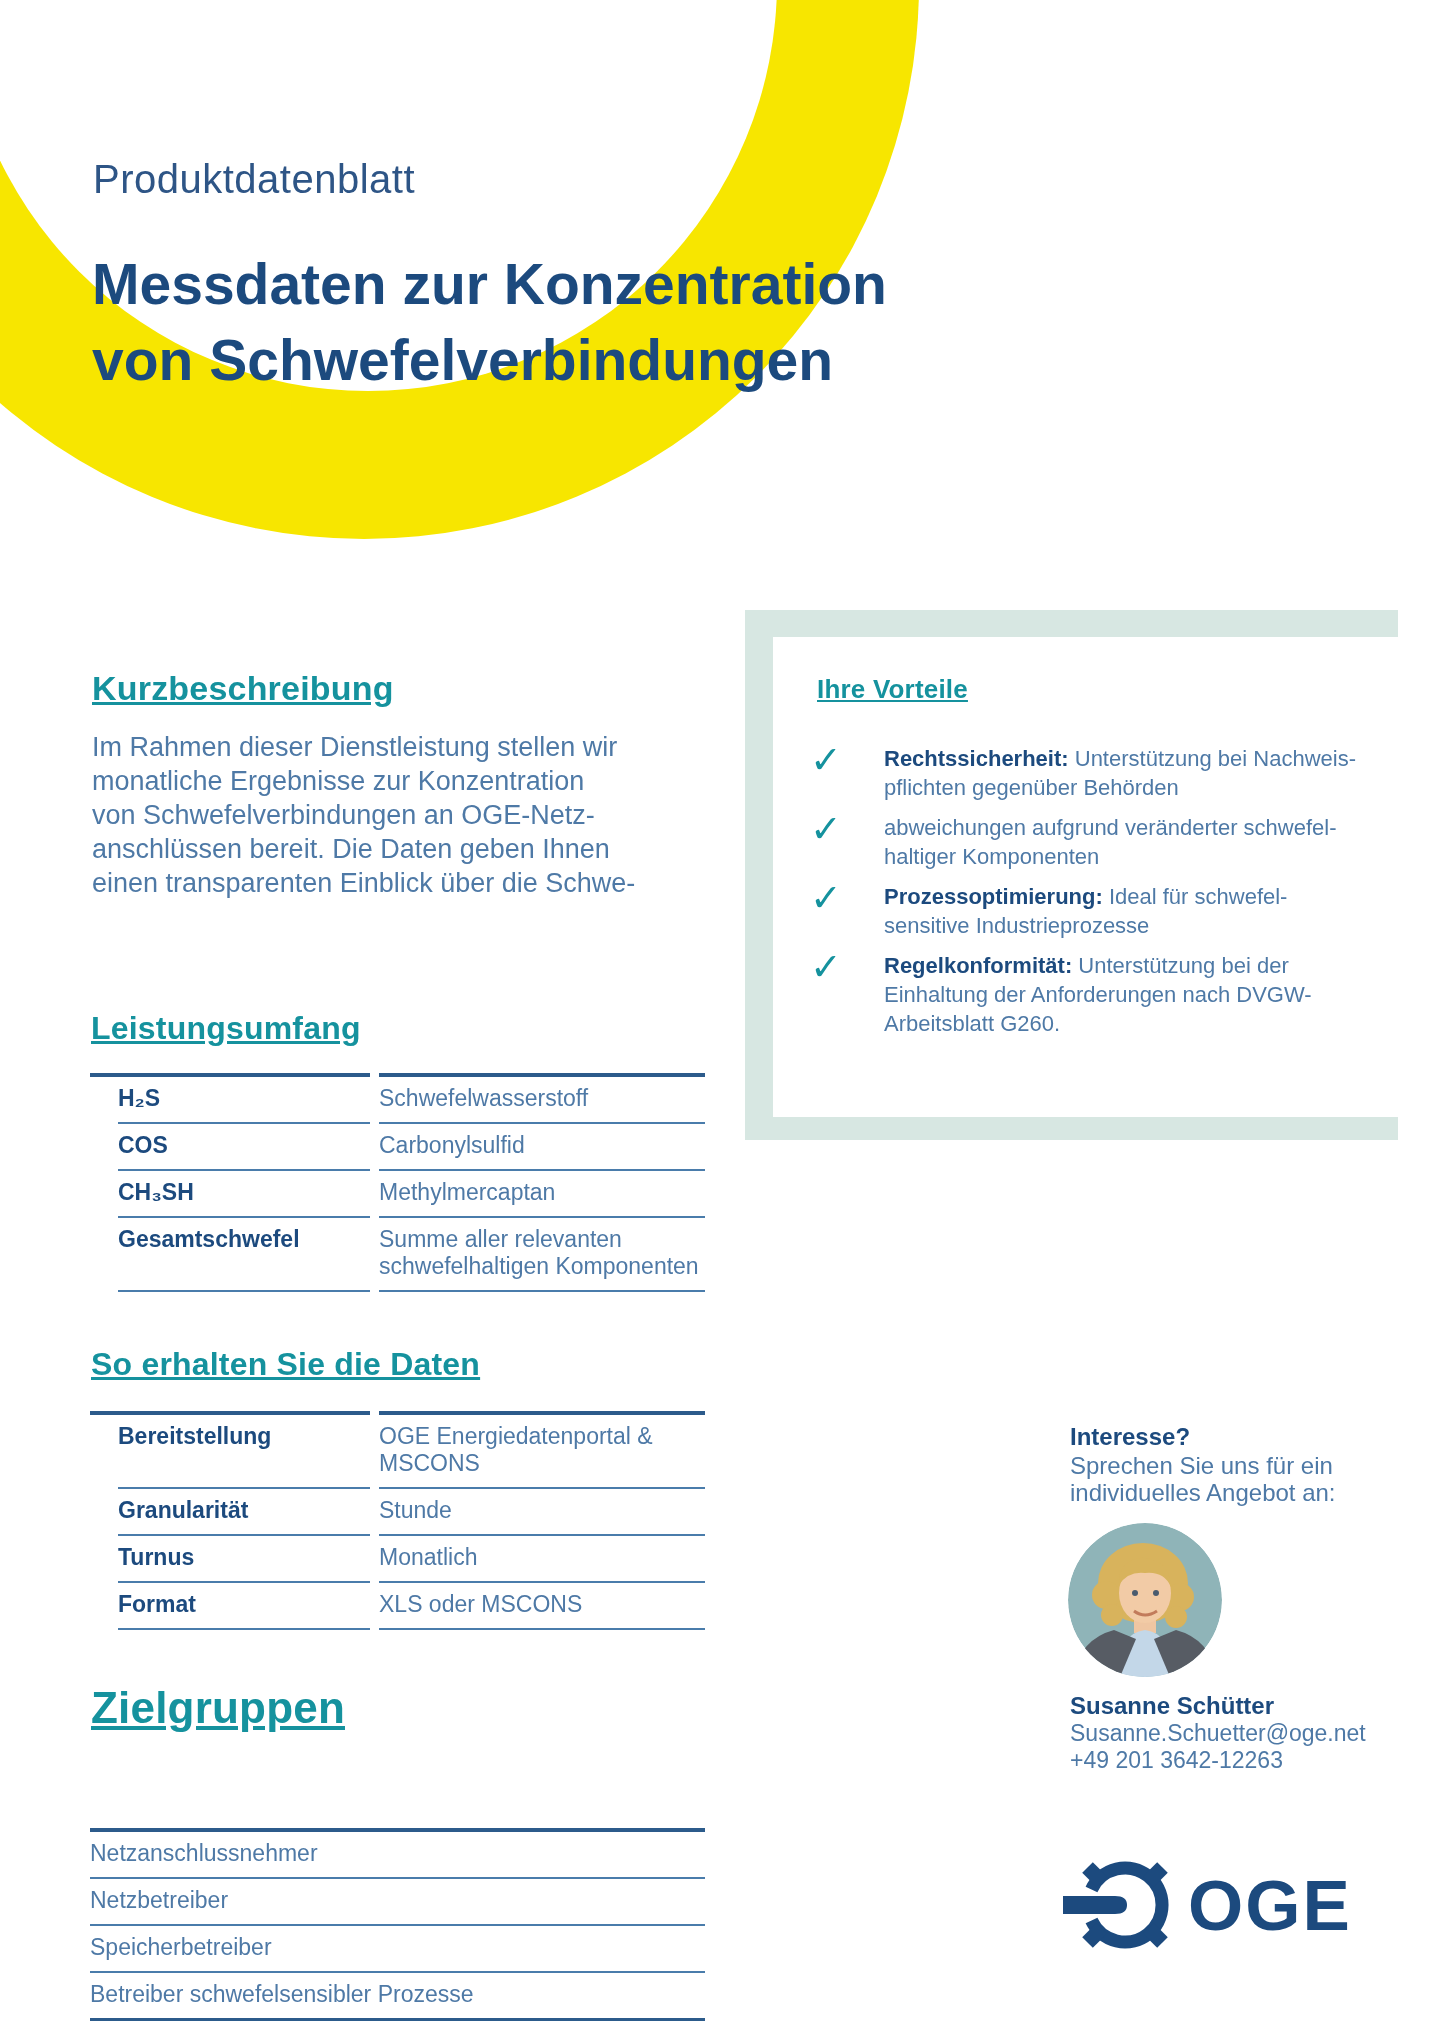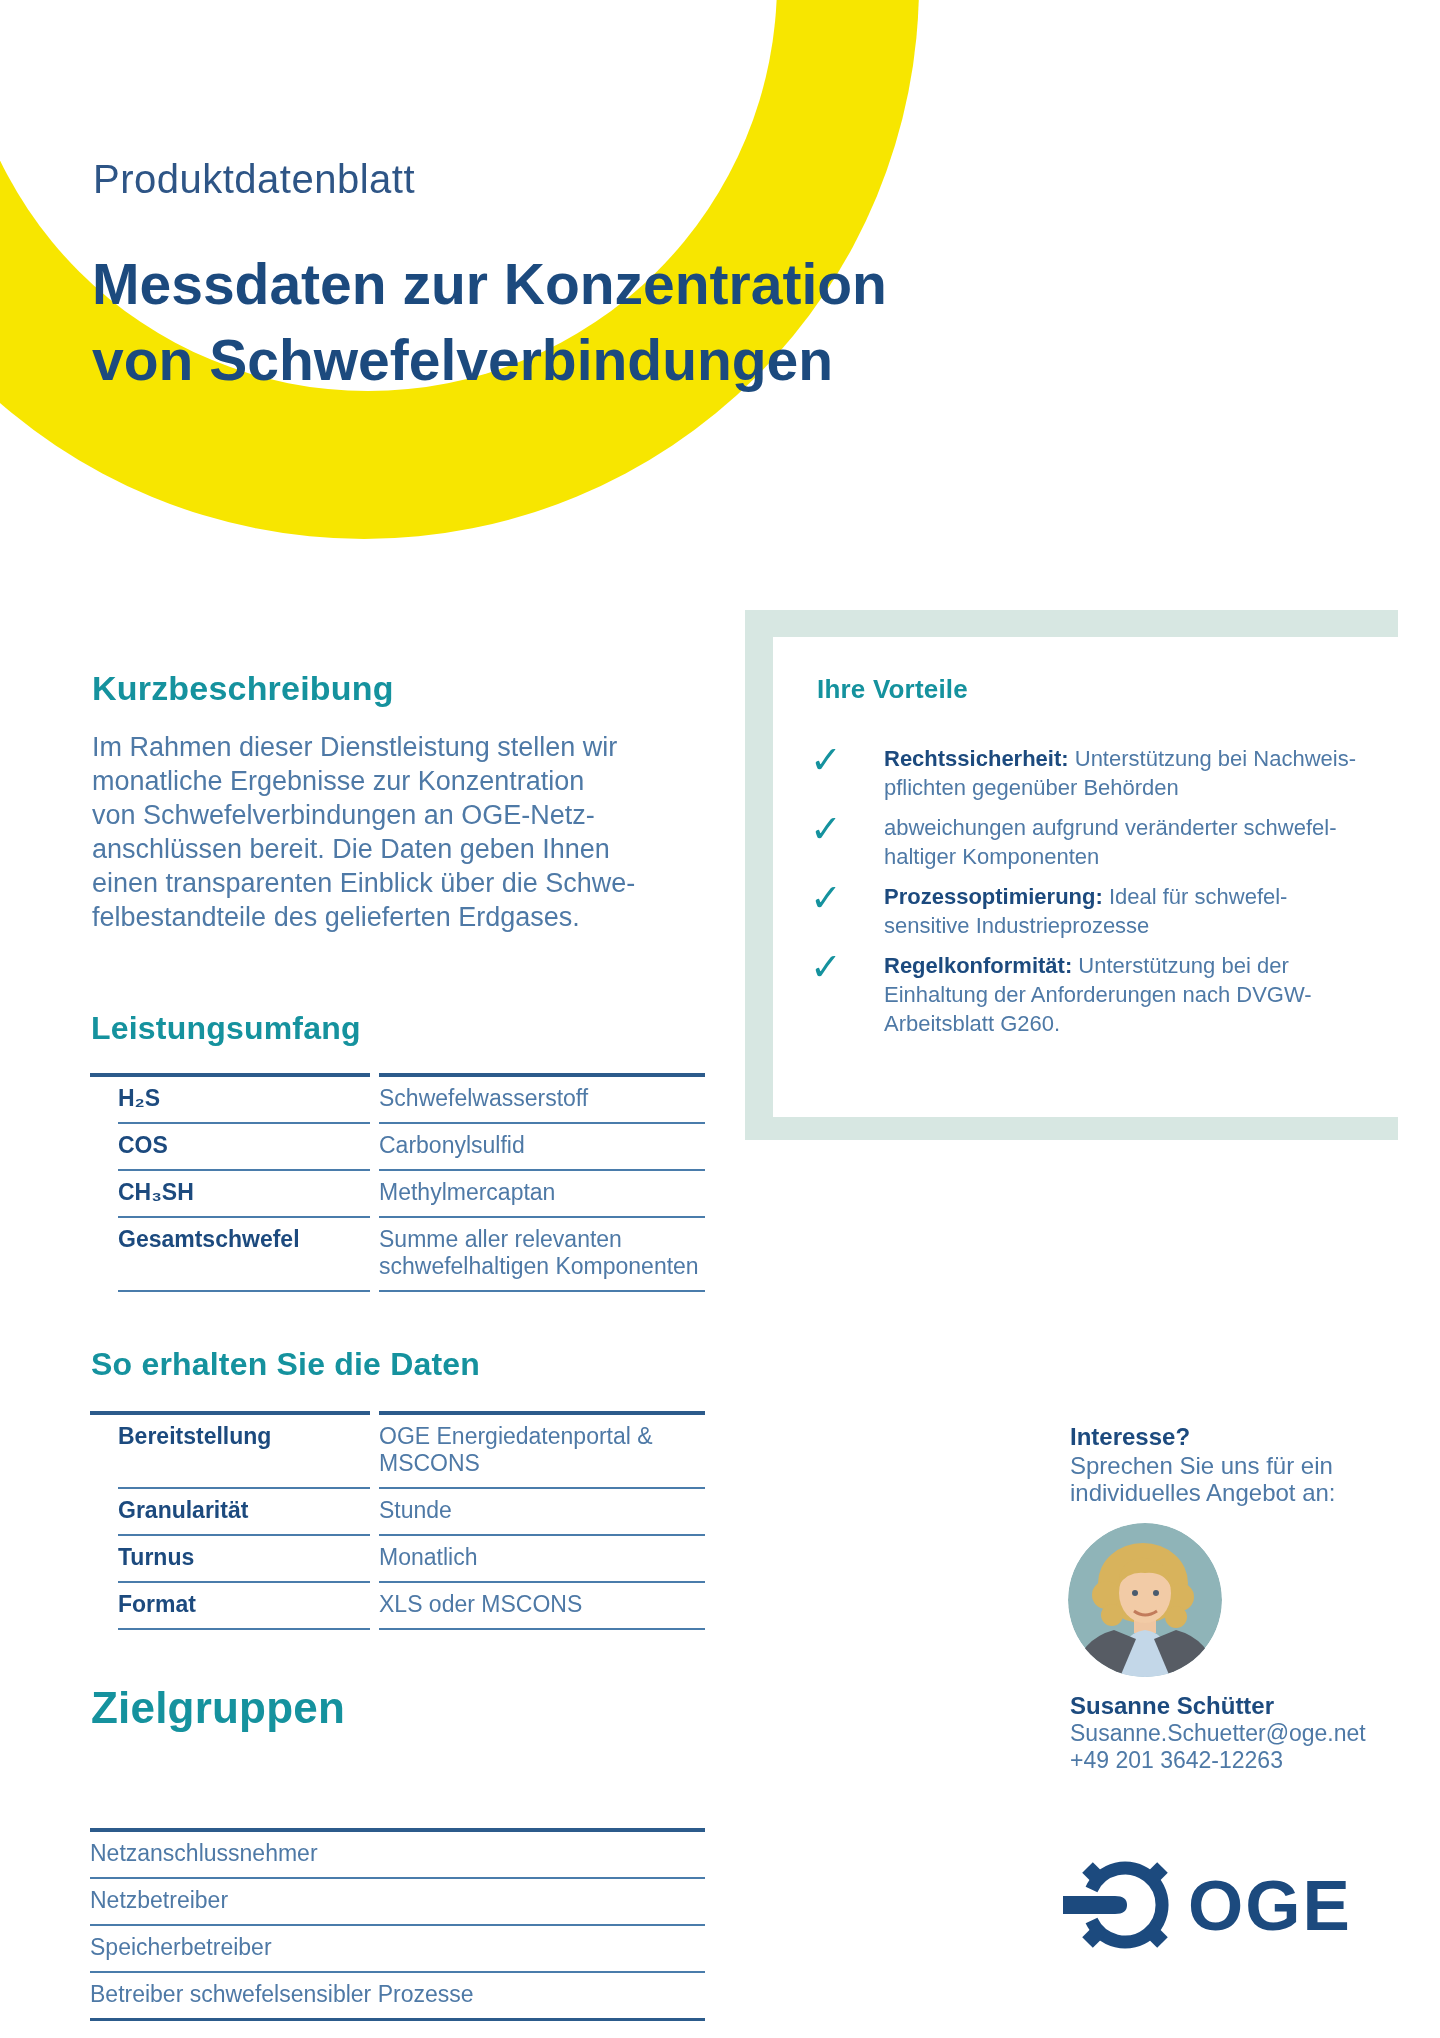--- a/index.html
+++ b/index.html
@@ -7,21 +7,21 @@
     --mint:#D7E7E2; --rule-thin:#4A7CAB; --rule-thick:#2C5B8B; --avatar-bg:#8FB4B8;
   }
   *{margin:0;padding:0;box-sizing:border-box;}
   html,body{background:#ffffff;}
   body{font-family:"Liberation Sans","DejaVu Sans",sans-serif;}
   .page{position:relative;width:1440px;height:2026px;margin:0 auto;background:#fff;overflow:hidden;}
   .abs{position:absolute;}
   .ring-svg{left:0;top:0;z-index:0;pointer-events:none;}
   .eyebrow{left:93px;top:157px;font-size:40px;line-height:44px;color:#2E5586;letter-spacing:.5px;z-index:2;}
   .title{left:92px;top:246px;font-size:57px;line-height:76px;font-weight:bold;color:var(--navy);z-index:2;white-space:nowrap;}
-  .h-teal{font-weight:bold;color:var(--teal);letter-spacing:.2px;z-index:2;}
+  .h-teal{font-weight:bold;color:var(--teal);letter-spacing:.2px;z-index:2;text-decoration:underline;}
   .h-left{font-size:33px;line-height:38px;}
   .para{left:92px;top:730px;font-size:27px;line-height:34px;color:var(--body);white-space:nowrap;z-index:2;}
   .tbl{width:615px;z-index:2;font-size:23px;line-height:27px;}
   .rulerow{display:grid;grid-template-columns:280px 1fr;column-gap:9px;}
   .rulerow span{display:block;border-top:4px solid var(--rule-thick);height:0;}
   .rulerow.single{grid-template-columns:1fr;}
   .trow{display:grid;grid-template-columns:280px 1fr;column-gap:9px;}
   .trow > div{padding:8px 0 10px 0;border-bottom:2px solid var(--rule-thin);}
   .trow .cl{font-weight:bold;color:var(--navy);margin-left:28px;}
   .trow .cv{color:var(--body);white-space:nowrap;}
@@ -59,21 +59,20 @@
     <div>von Schwefelverbindungen</div>
   </div>
 
   <div class="abs h-teal h-left" style="left:92px;top:669px;font-size:34px;">Kurzbeschreibung</div>
   <div class="abs para" id="kurz-lines">
       <div>Im Rahmen dieser Dienstleistung stellen wir</div>
       <div>monatliche Ergebnisse zur Konzentration</div>
       <div>von Schwefelverbindungen an OGE-Netz-</div>
       <div>anschlüssen bereit. Die Daten geben Ihnen</div>
       <div>einen transparenten Einblick über die Schwe-</div>
-      <div>felbestandteile des gelieferten Erdgases.</div>
     </div>
 
   <div class="abs h-teal h-left" style="left:91px;top:1009px;font-size:32px;">Leistungsumfang</div>
   <div class="abs tbl" id="tbl-leistung" style="left:90px;top:1073px;">
       <div class="rulerow">
         <span></span>
         <span></span>
       </div>
       <div class="trow">
         <div class="cl">H₂S</div>

